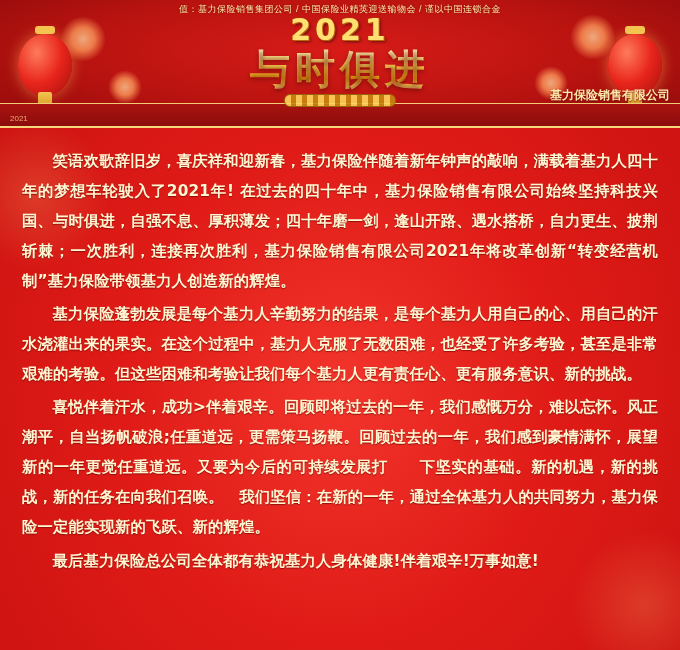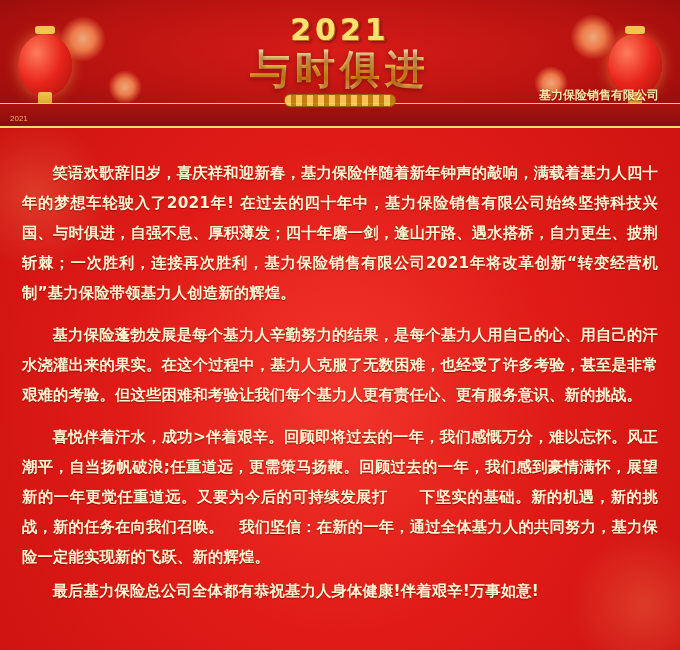--- a/index.html
+++ b/index.html
@@ -129,21 +129,21 @@
   .banner-strip {
     position: absolute;
     left: 0; right: 0; bottom: 0;
     height: 22px;
     background: linear-gradient(#a91310, #8c0d0c);
     border-top: 1px solid #f0cd74;
     z-index: 4;
   }
   .company-name {
     position: absolute;
-    right: 21px; bottom: 22px;
+    right: 10px; bottom: 22px;
     z-index: 7;
     color: #ffe9a8;
     font-size: 12px;
     font-weight: bold;
     text-shadow: 0 1px 2px #6d0706;
   }
   .banner-left-mini {
     position: absolute;
     left: 10px; bottom: 3px;
     z-index: 7;
@@ -161,21 +161,21 @@
   }
   .para {
     font-family: "DejaVu Sans", sans-serif;
     font-weight: bold;
     font-size: 15.3px;
     line-height: 30px;
     letter-spacing: .2px;
     text-align: justify;
     color: #fff7d2;
     text-shadow: 0 1px 1px rgba(120,8,6,.75);
-    margin: 12px 0 3px 0;
+    margin: 0 0 3px 0;
     text-indent: 2em;
   }
   .para.last {
     text-indent: 2em;
     margin-top: 4px;
   }
 
   
   .corner-glow {
     position: absolute;
@@ -194,20 +194,21 @@
 
   <div class="banner">
     <div class="flower flower-1"></div>
     <div class="flower flower-2"></div>
     <div class="flower flower-3"></div>
     <div class="flower flower-4"></div>
     <div class="lantern lantern-l"></div>
     <div class="lantern lantern-r"></div>
 
     <div class="banner-top-text">
+      <div>值：基力保险销售集团公司 / 中国保险业精英迎送输物会 / 谨以中国连锁合金</div>
     </div>
 
     <div class="banner-center">
       <div class="year-2021">2021</div>
       <div class="greeting">与时俱进</div>
       <div class="beads"></div>
     </div>
 
     <div class="company-name">基力保险销售有限公司</div>
     <div class="banner-strip"></div>

